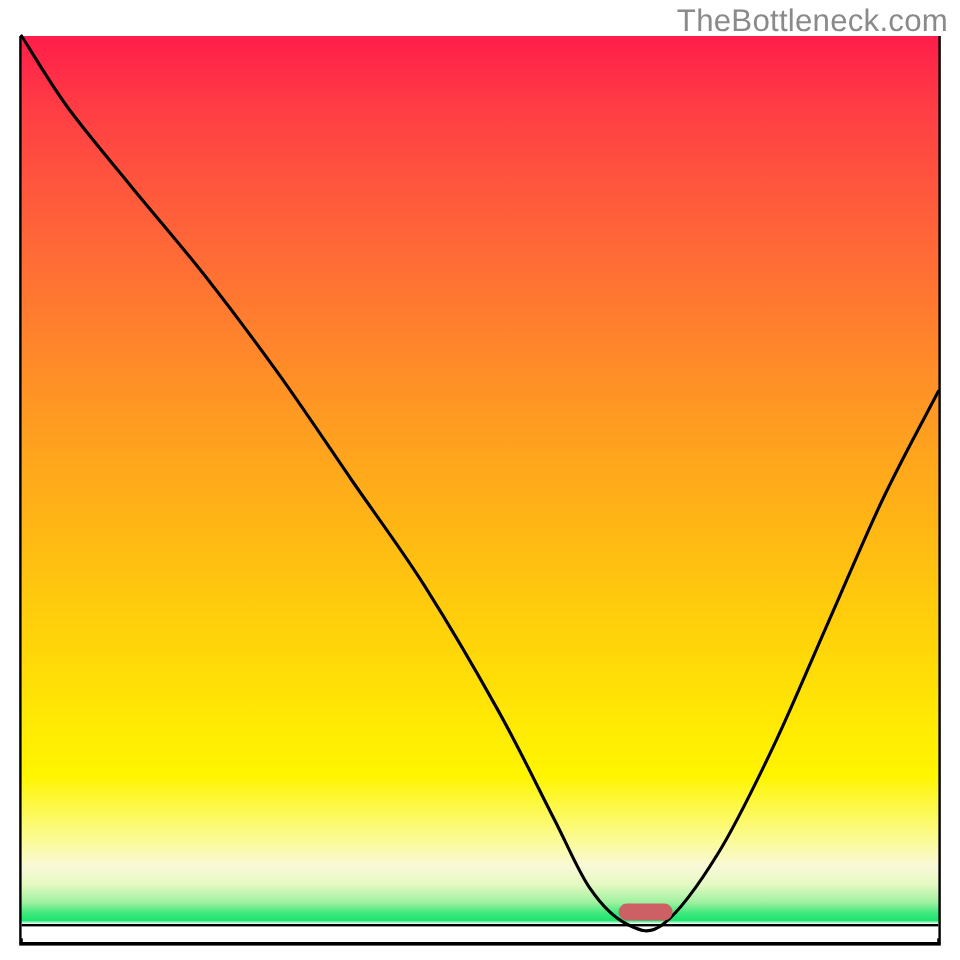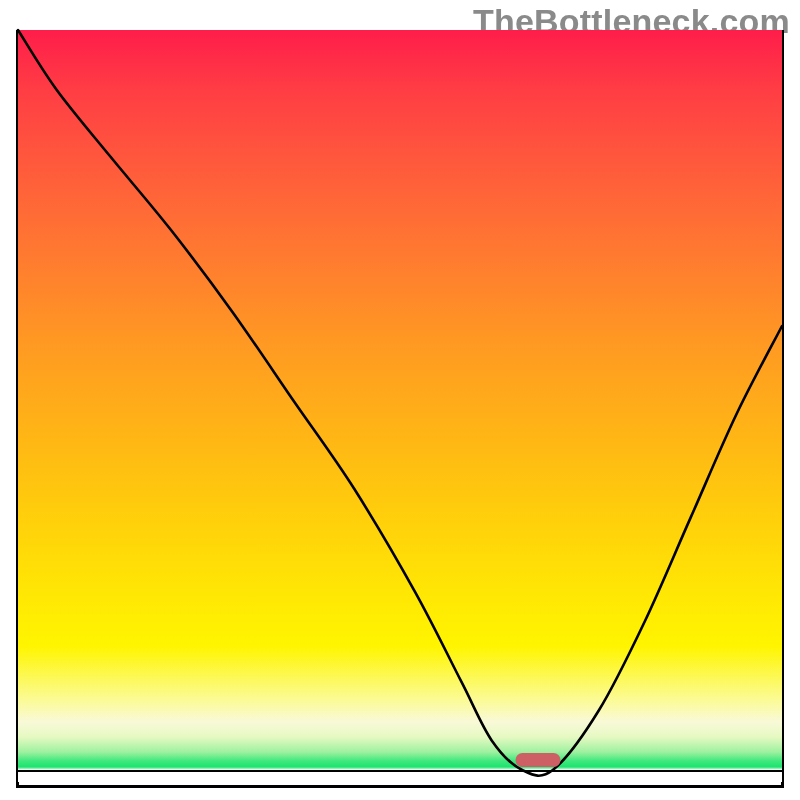--- a/index.html
+++ b/index.html
@@ -13,22 +13,22 @@
   }
   .container {
     position: relative;
     width: 800px;
     height: 800px;
   }
   .watermark {
     position: absolute;
     top: 2px;
     right: 10px;
-    font-size: 34px;
-    font-weight: 700;
+    font-size: 26px;
+    font-weight: 400;
     color: #8a8a8a;
     letter-spacing: 0.2px;
   }
   .plot-frame {
     position: absolute;
     left: 18px;
     top: 30px;
     width: 764px;   
     height: 752px;  
     box-sizing: border-box;

